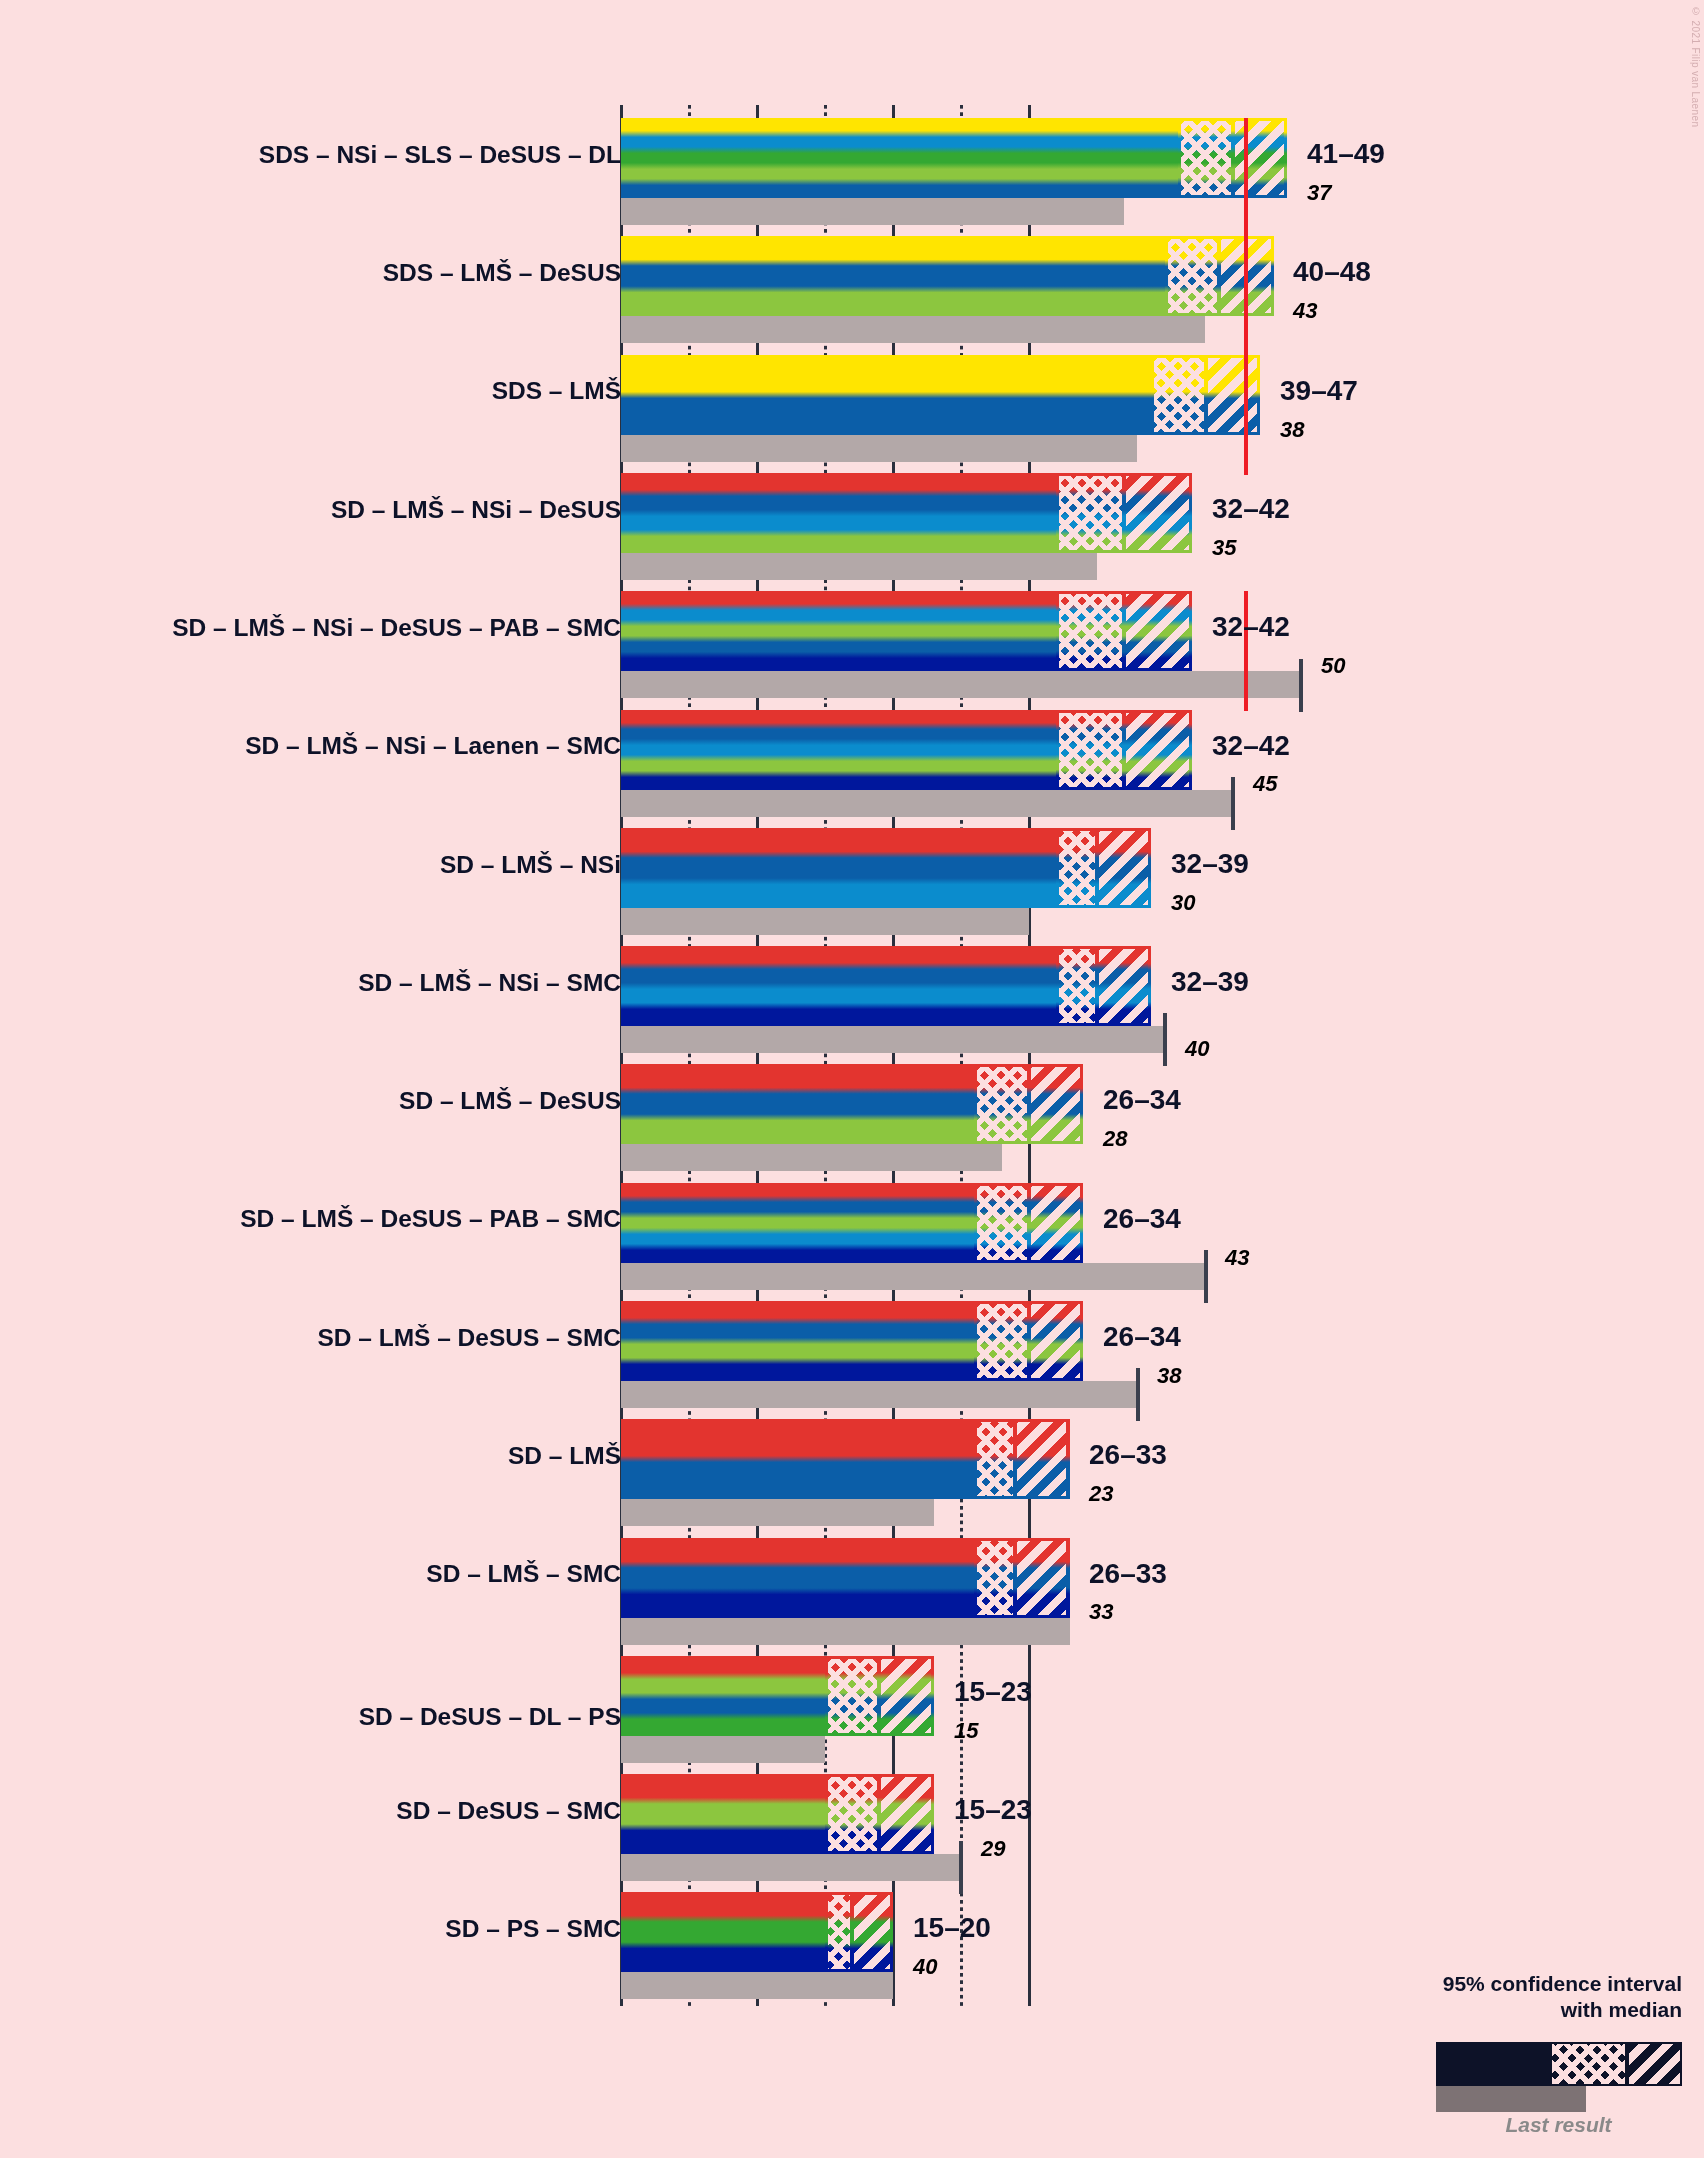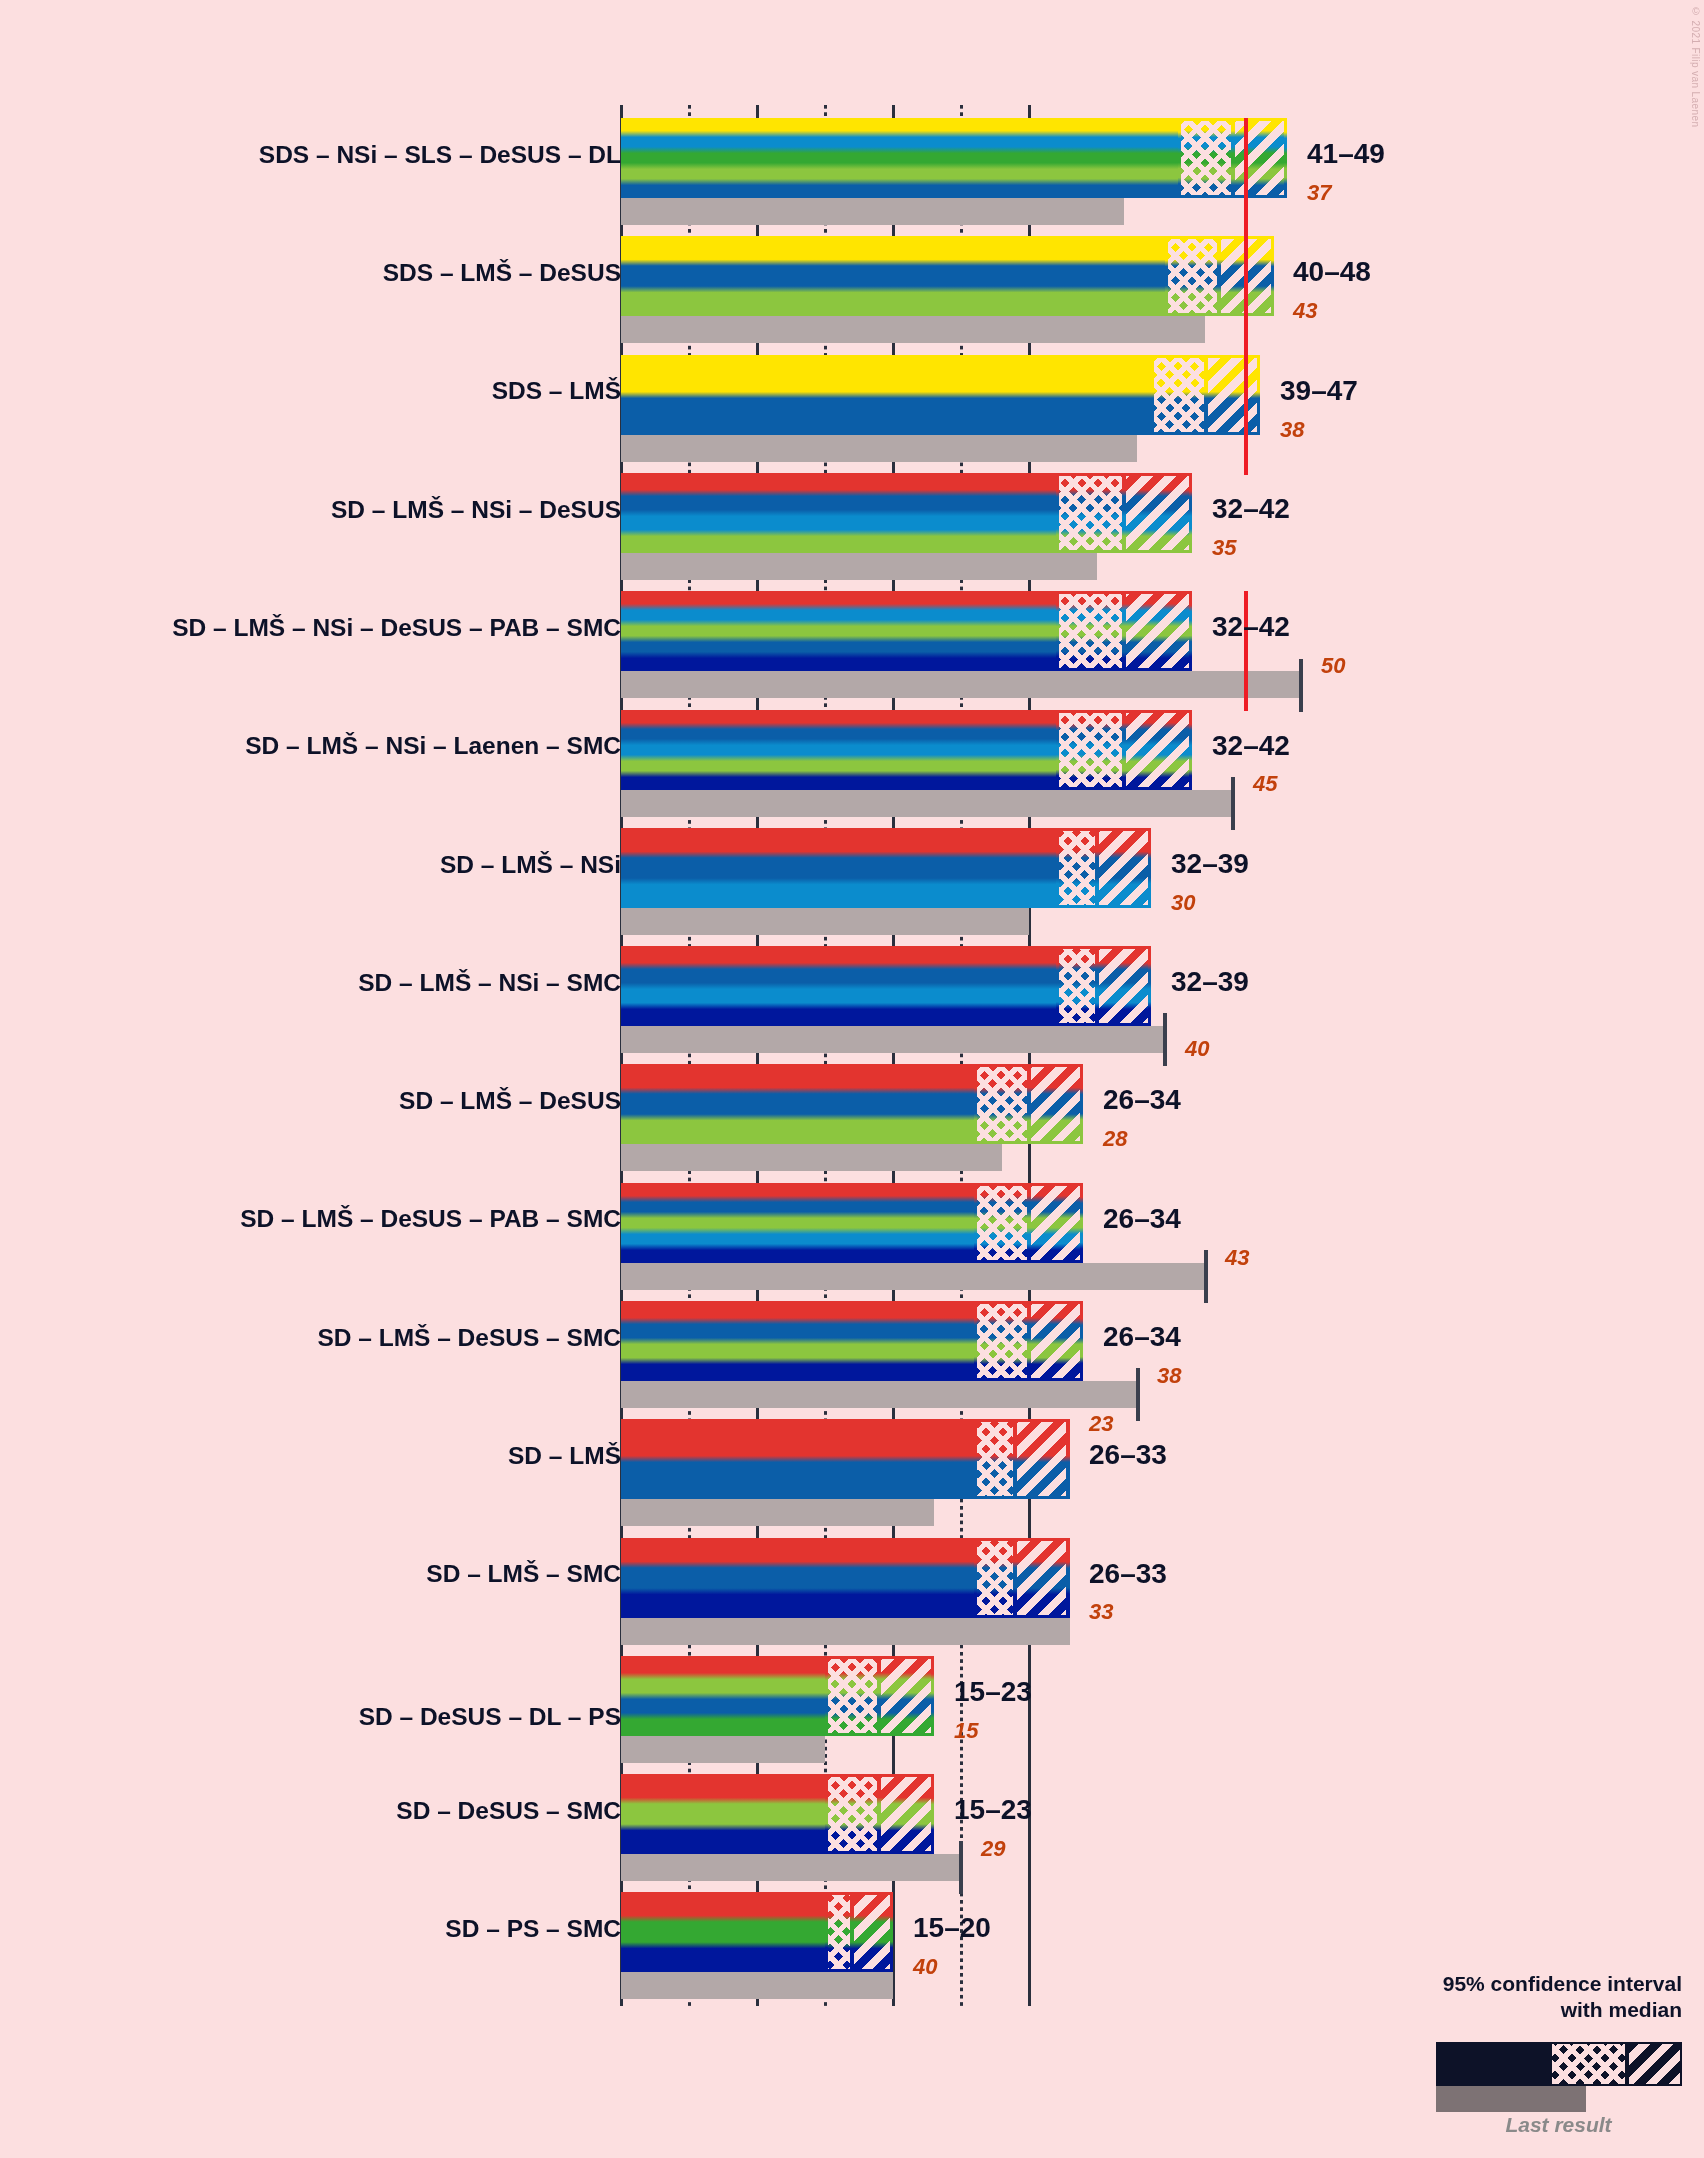--- a/index.html
+++ b/index.html
@@ -61,21 +61,21 @@
   }
 
   .lastbar{
     position:absolute;height:27px;background:#b3a8a8;
   }
   .lastmark{
     position:absolute;width:3.6px;background:#3a3f4d;
   }
   .lastval{
     position:absolute;font-size:22px;font-style:italic;
-    font-weight:bold;color:#c2410c;white-space:nowrap;
+    font-weight:bold;color:#000000;white-space:nowrap;
   }
   .range{
     position:absolute;font-size:28px;font-weight:bold;
     color:#0d1228;white-space:nowrap;
   }
 
   .tick{position:absolute;width:2.7px;background:#2a2f3d;}
   .tick.dotted{
     background:none;
     background-image:linear-gradient(#2a2f3d 55%, transparent 0%);
@@ -299,21 +299,21 @@
         <div class="hatch-x" style="left: 353px; width: 41px;">
           <div class="maskx"></div>
         </div>
         <div class="hatch-d" style="left: 394px; width: 54px;">
           <div class="maskd"></div>
         </div>
         <div style="position: absolute; top: 0px; height: 100%; box-sizing: border-box; left: 353px; width: 95px; border-width: 3.6px; border-style: solid; border-color: transparent; border-image: linear-gradient(rgb(227, 52, 47) 4%, rgb(227, 52, 47) 46%, rgb(11, 94, 168) 54%, rgb(11, 94, 168) 96%) 1 / 1 / 0 stretch;"></div>
         <div style="position: absolute; top: 0px; height: 100%; width: 3.6px; left: 392px; background: linear-gradient(rgb(227, 52, 47) 4%, rgb(227, 52, 47) 46%, rgb(11, 94, 168) 54%, rgb(11, 94, 168) 96%);"></div>
       </div>
       <div class="range" style="left: 1089px; top: 1439px;">26–33</div>
-      <div class="lastval" style="left: 1089px; top: 1411px;">23</div>
+      <div class="lastval" style="left: 1089px; top: 1481px;">23</div>
       <div class="label-col" style="top: 1560px;">SD – LMŠ – SMC</div>
       <div class="lastbar" style="left: 621px; top: 1618px; width: 449px;"></div>
       <div class="cibar" style="left: 621px; top: 1538px; width: 449px;">
         <div class="grad" style="background: linear-gradient(rgb(227, 52, 47) 4%, rgb(227, 52, 47) 29.3333%, rgb(11, 94, 168) 37.3333%, rgb(11, 94, 168) 62.6667%, rgb(0, 23, 156) 70.6667%, rgb(0, 23, 156) 96%);"></div>
         <div class="hatch-x" style="left: 353px; width: 41px;">
           <div class="maskx"></div>
         </div>
         <div class="hatch-d" style="left: 394px; width: 54px;">
           <div class="maskd"></div>
         </div>

